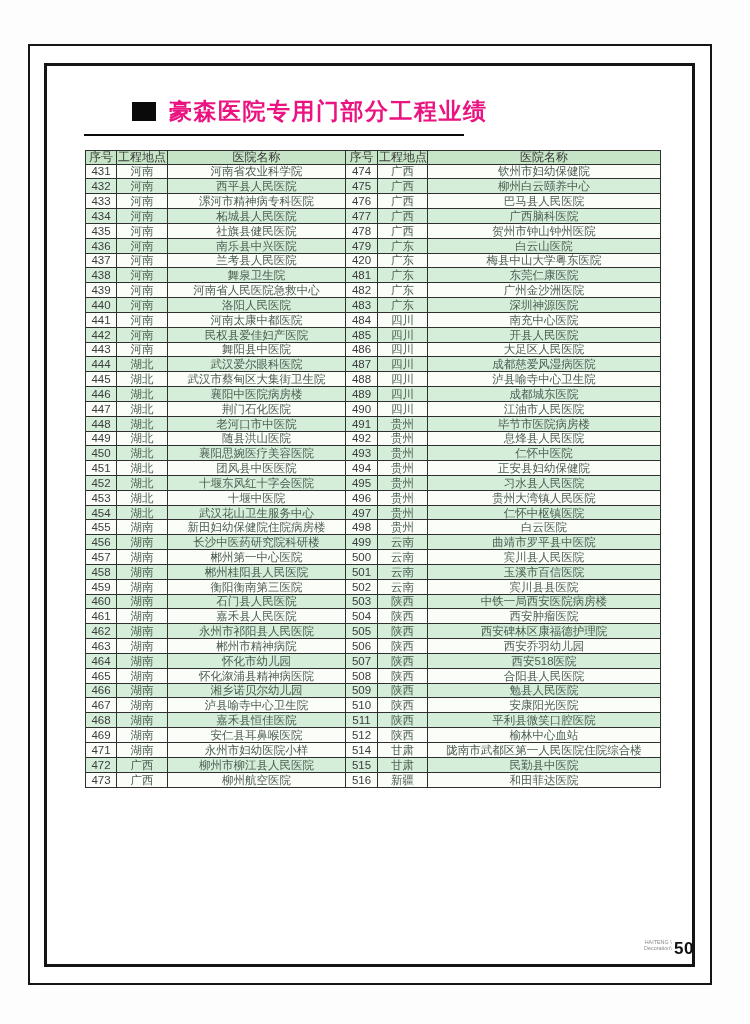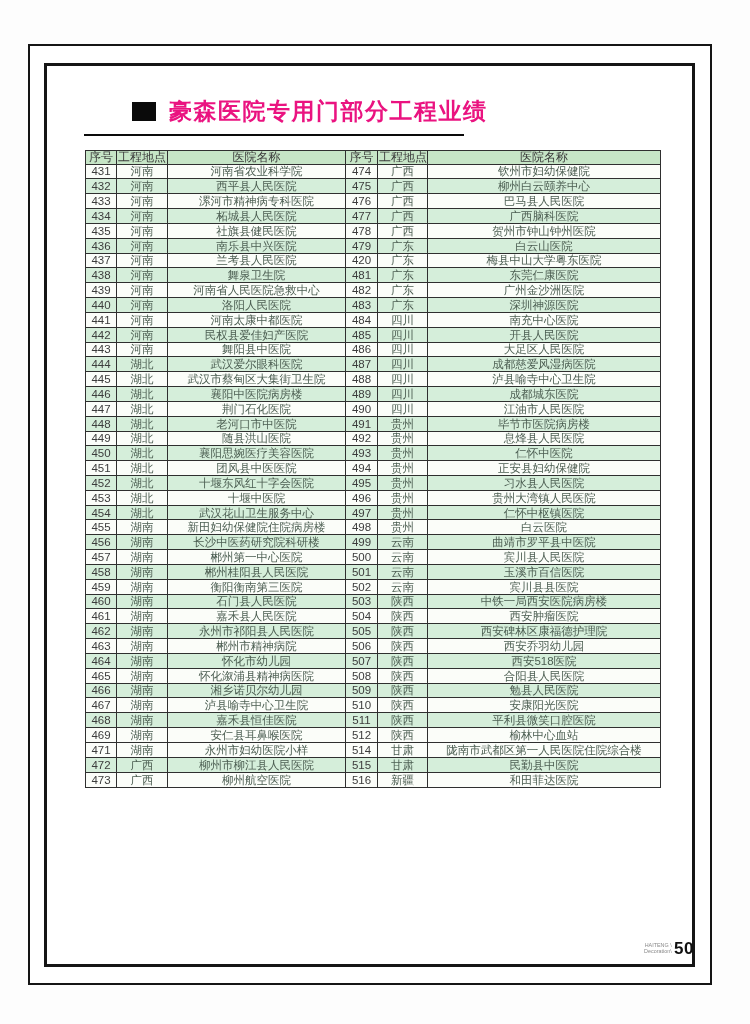--- a/index.html
+++ b/index.html
@@ -50,21 +50,21 @@
   }
   table.projects th {
     background:#c6e5c6; color:#3a3a3a; font-weight:normal; font-size:12px;
   }
   tr.row-white td { background:#fbfdf9; }
   tr.row-green td { background:#d5eeda; }
   td.serial { color:#3c3c3c; }
   td.loc, td.hosp { color:#4c5e52; }
   .footer {
     position:absolute; left:620px; top:939px; width:74px;
-    display:flex; align-items:center; justify-content:flex-end; gap:2px;
+    display:flex; align-items:flex-start; justify-content:flex-end; gap:2px;
   }
   .footer-brand {
     font-size:6px; color:#8a8a8a; text-align:right; line-height:1.1;
     transform:scale(0.9); transform-origin:right center;
   }
   .page-number {
     font-size:17px; font-weight:bold; color:#111; letter-spacing:0.5px;
   }
 </style>
 </head>

